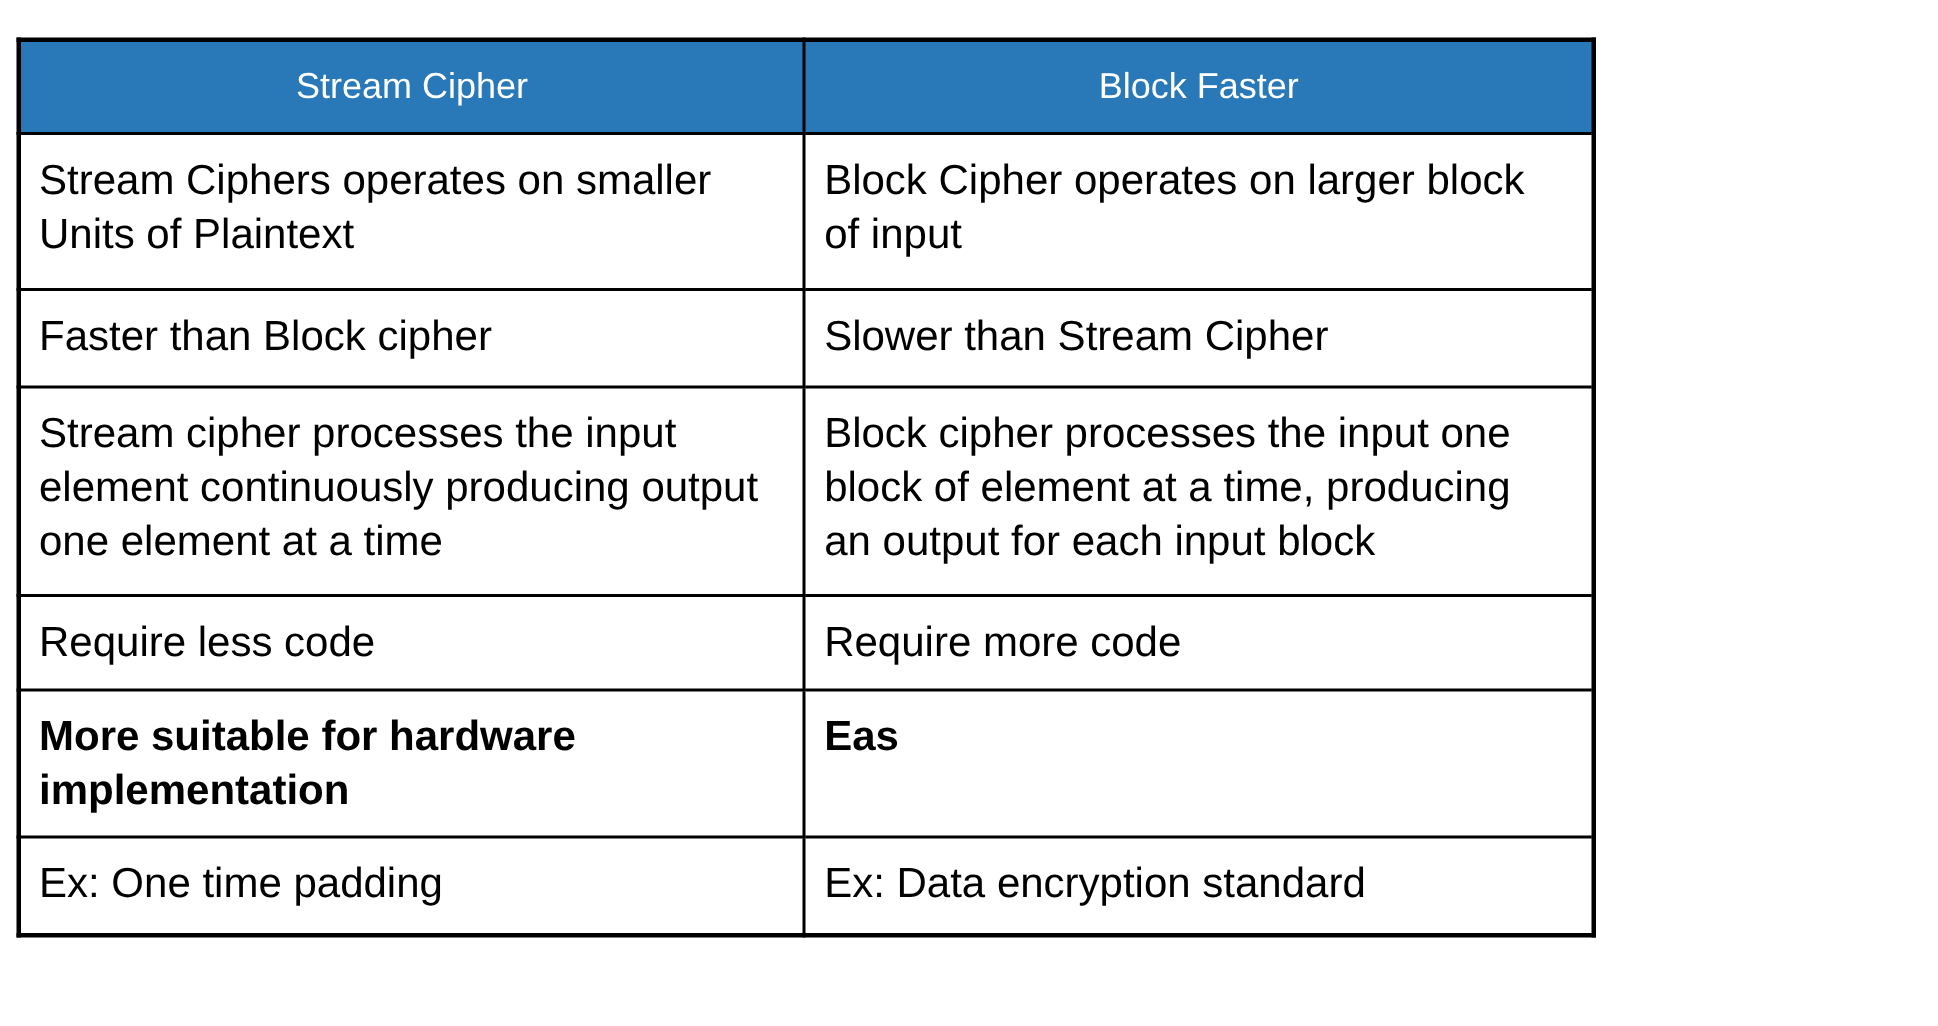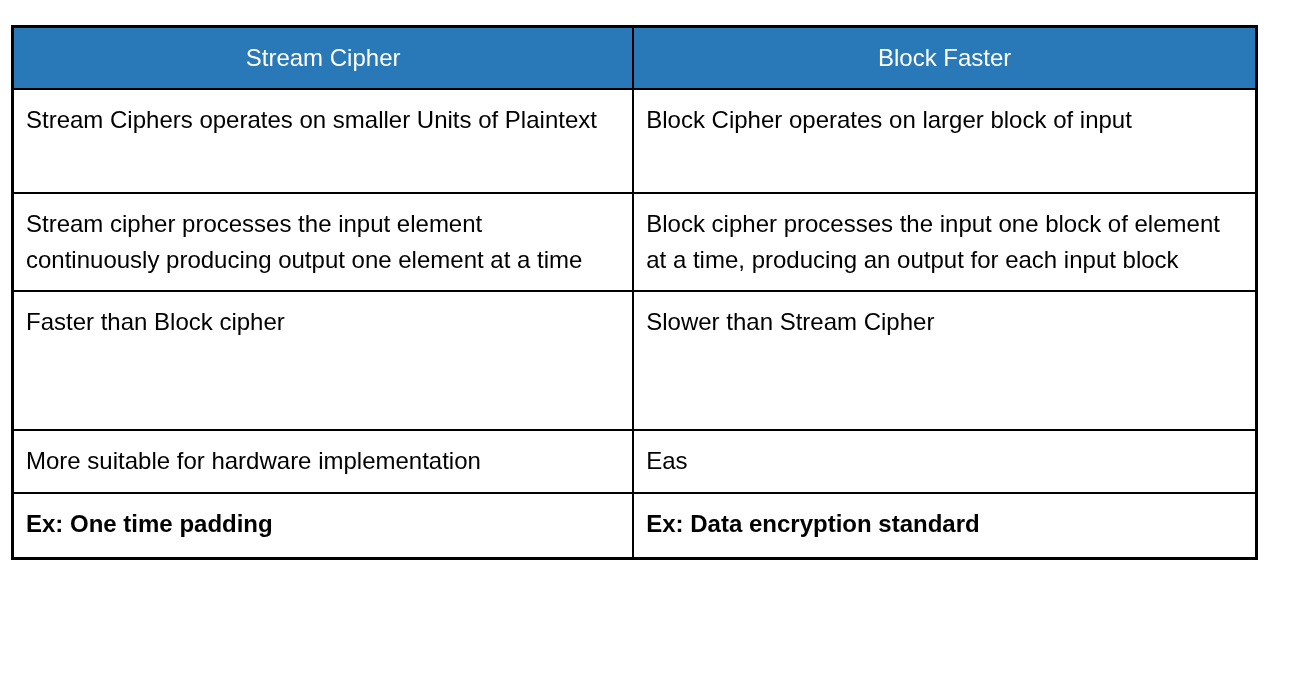--- a/index.html
+++ b/index.html
@@ -15,42 +15,42 @@
     height: 684px;
     background: var(--bg);
     font-family: "Liberation Sans", sans-serif;
     color: var(--text);
     overflow: hidden;
   }
   .table-wrap {
     position: absolute;
     left: 11px;
     top: 25px;
-    width: 1247px;
+    width: 1053px;
   }
   table.compare {
     width: 100%;
     border-collapse: collapse;
     table-layout: fixed;
     border: 3px solid var(--border);
   }
   table.compare th, table.compare td {
     border: 2px solid var(--border);
   }
   table.compare th {
     background: var(--header-bg);
     color: var(--header-text);
     font-size: 24px;
     font-weight: 400;
     text-align: center;
     vertical-align: middle;
     height: 62px;
   }
   table.compare td {
-    font-size: 24px;
+    font-size: 28px;
     line-height: 36px;
     vertical-align: top;
     text-align: left;
     padding: 12px 18px 12px 12px;
     background: var(--bg);
   }
   col.left-col  { width: 49.9%; }
   col.right-col { width: 50.1%; }
   tbody tr:nth-child(1) { height: 104px; }
   tbody tr:nth-child(2) { height: 65px; }
@@ -74,26 +74,30 @@
         <th>Stream Cipher</th>
         <th>Block Faster</th>
       </tr>
     </thead>
     <tbody>
       <tr>
         <td>Stream Ciphers operates on smaller Units of Plaintext</td>
         <td>Block Cipher operates on larger block of input</td>
       </tr>
       <tr>
+        <td>Faster than Block cipher</td>
+        <td>Slower than Stream Cipher</td>
+      </tr>
+      <tr>
         <td>Stream cipher processes the input element continuously producing output one element at a time</td>
         <td>Block cipher processes the input one block of element at a time, producing an output for each input block</td>
       </tr>
       <tr>
-        <td>Faster than Block cipher</td>
-        <td>Slower than Stream Cipher</td>
+        <td>Require less code</td>
+        <td>Require more code</td>
       </tr>
       <tr>
         <td>More suitable for hardware implementation</td>
         <td>Eas</td>
       </tr>
       <tr>
         <td>Ex: One time padding</td>
         <td>Ex: Data encryption standard</td>
       </tr>
     </tbody>

